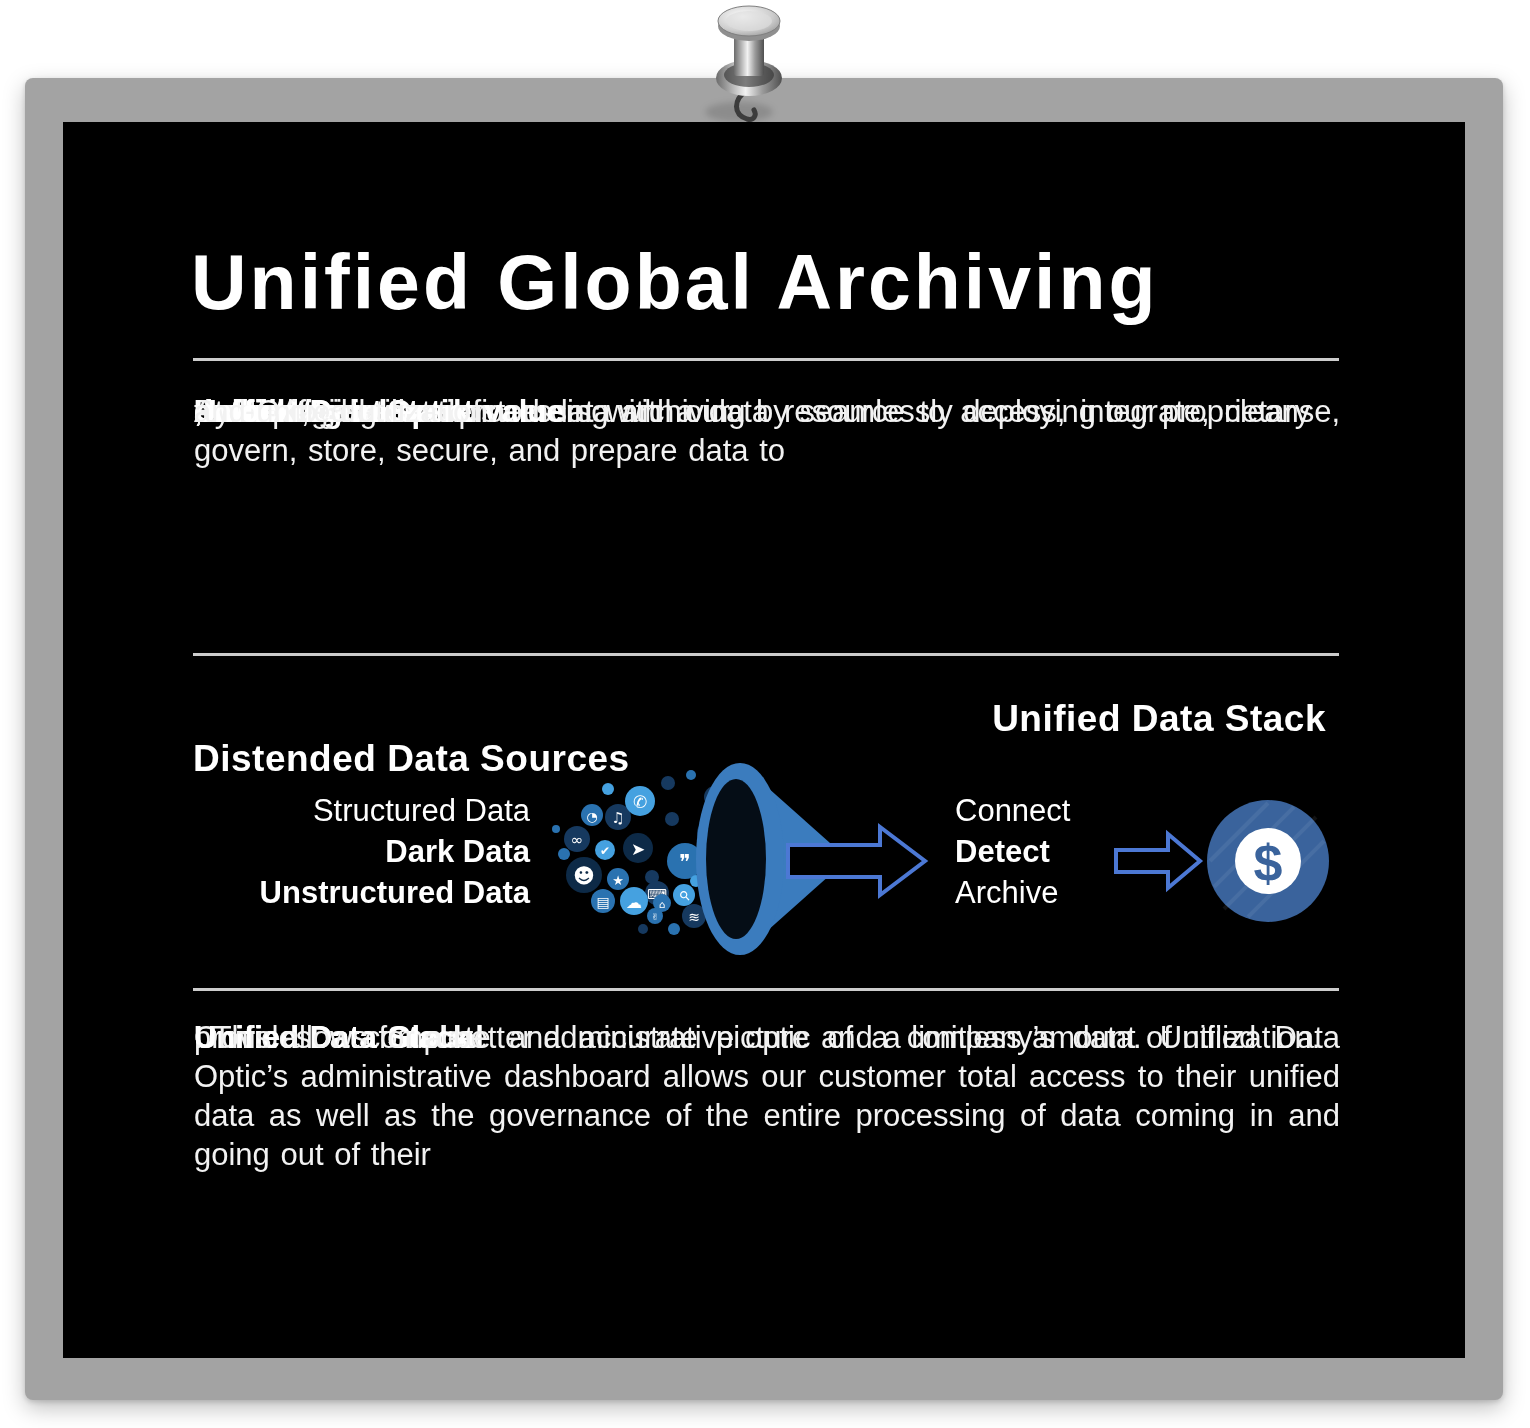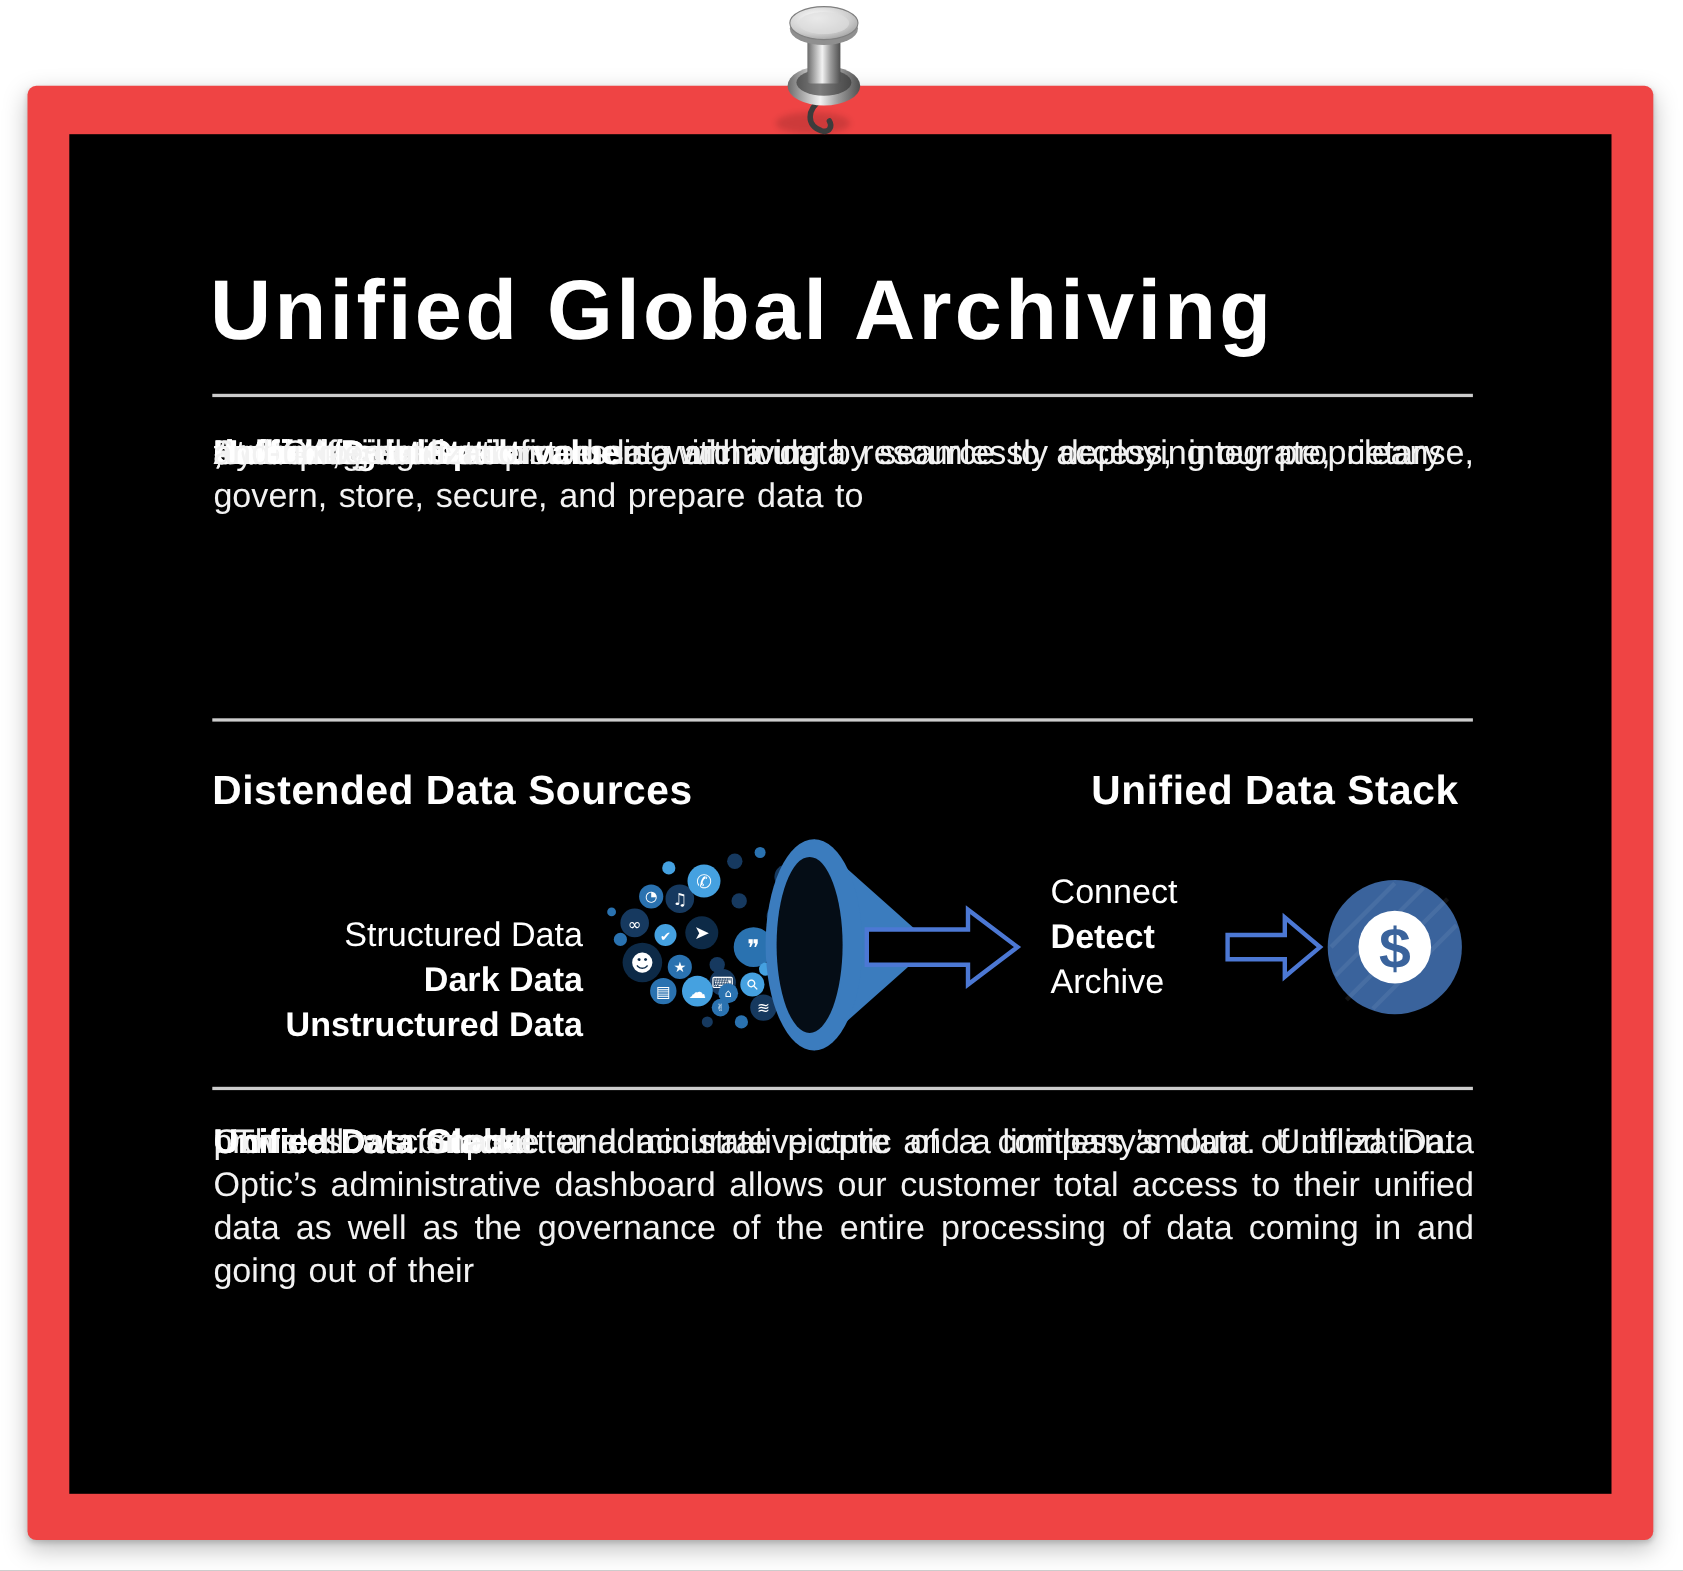--- a/index.html
+++ b/index.html
@@ -4,21 +4,21 @@
 <style>
   html,body{margin:0;padding:0;}
   body{
     width:1530px;height:1428px;position:relative;
     background:#ffffff;
     font-family:"Liberation Sans", sans-serif;
     overflow:hidden;
   }
   .card{
     position:absolute;left:25px;top:78px;width:1478px;height:1322px;
-    background:#ef4444;border-radius:8px;
+    background:#a3a3a3;border-radius:8px;
     box-shadow:0 8px 22px rgba(0,0,0,.25), 0 2px 5px rgba(0,0,0,.15);
   }
   .panel{
     position:absolute;left:38px;top:44px;width:1402px;height:1236px;
     background:#000000;
   }
   .panel *{position:absolute;}
   .title{
     left:128px;top:122px;width:1150px;
     color:#ffffff;font-size:77px;font-weight:bold;letter-spacing:3px;
@@ -33,28 +33,28 @@
     color:#f2f2f2;font-size:31px;line-height:39px;
     text-align:justify;word-spacing:2px;
   }
   .para b{color:#ffffff;}
   #intro-para{top:270px;}
   #outro-para{top:896px;}
   .sec-heading{
     top:576px;color:#ffffff;font-size:37px;font-weight:bold;
     white-space:nowrap;letter-spacing:.5px;
   }
-  #left-heading{left:130px;}
+  #left-heading{left:130px;margin-top:40px;}
   #right-heading{right:139px;}
   .label-stack{
     top:668px;color:#ffffff;font-size:31px;line-height:41px;
   }
   .label-stack div{position:static;}
   .label-stack .b{font-weight:bold;}
-  #source-labels{left:130px;width:337px;text-align:right;margin-top:39px;}
+  #source-labels{left:130px;width:337px;text-align:right;}
   #stack-labels{left:892px;text-align:left;}
   #diagram-svg{left:485px;top:633px;}
   #arrow2-svg{left:1049px;top:706px;}
   #dollar-svg{left:1141px;top:675px;}
   #pushpin-svg{position:absolute;left:697px;top:2px;z-index:5;}
 </style>
 </head>
 <body>
 
 <svg id="pushpin-svg" width="100" height="124" viewBox="0 0 100 124">

